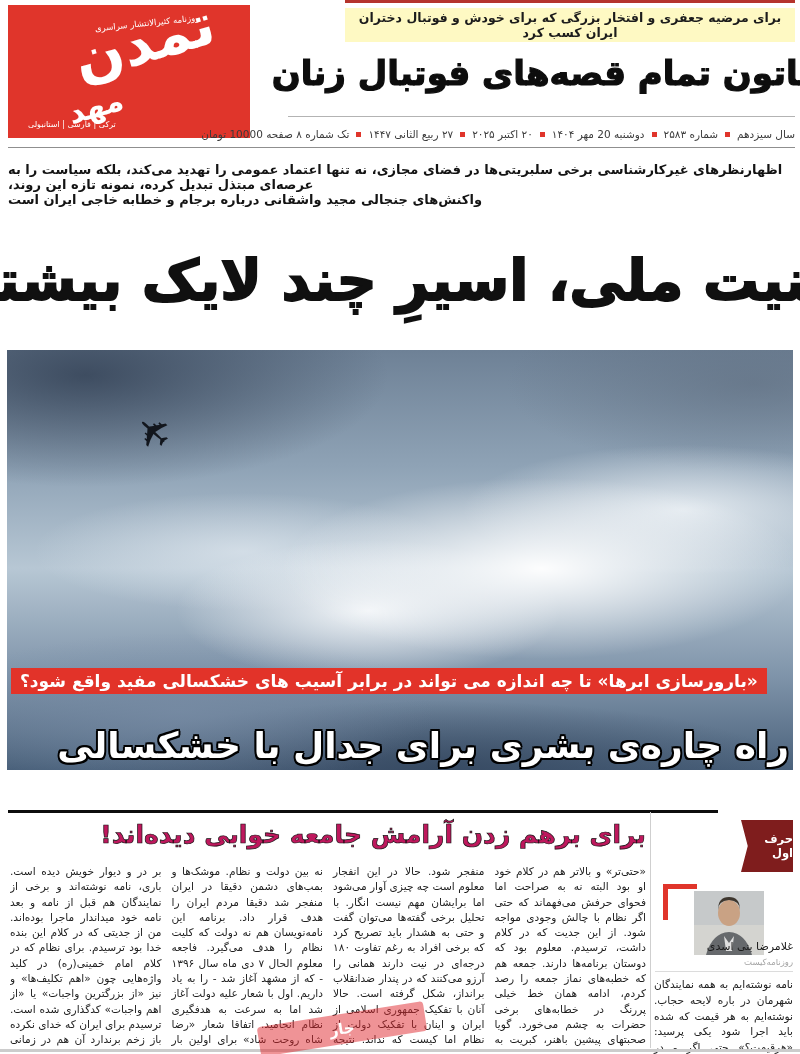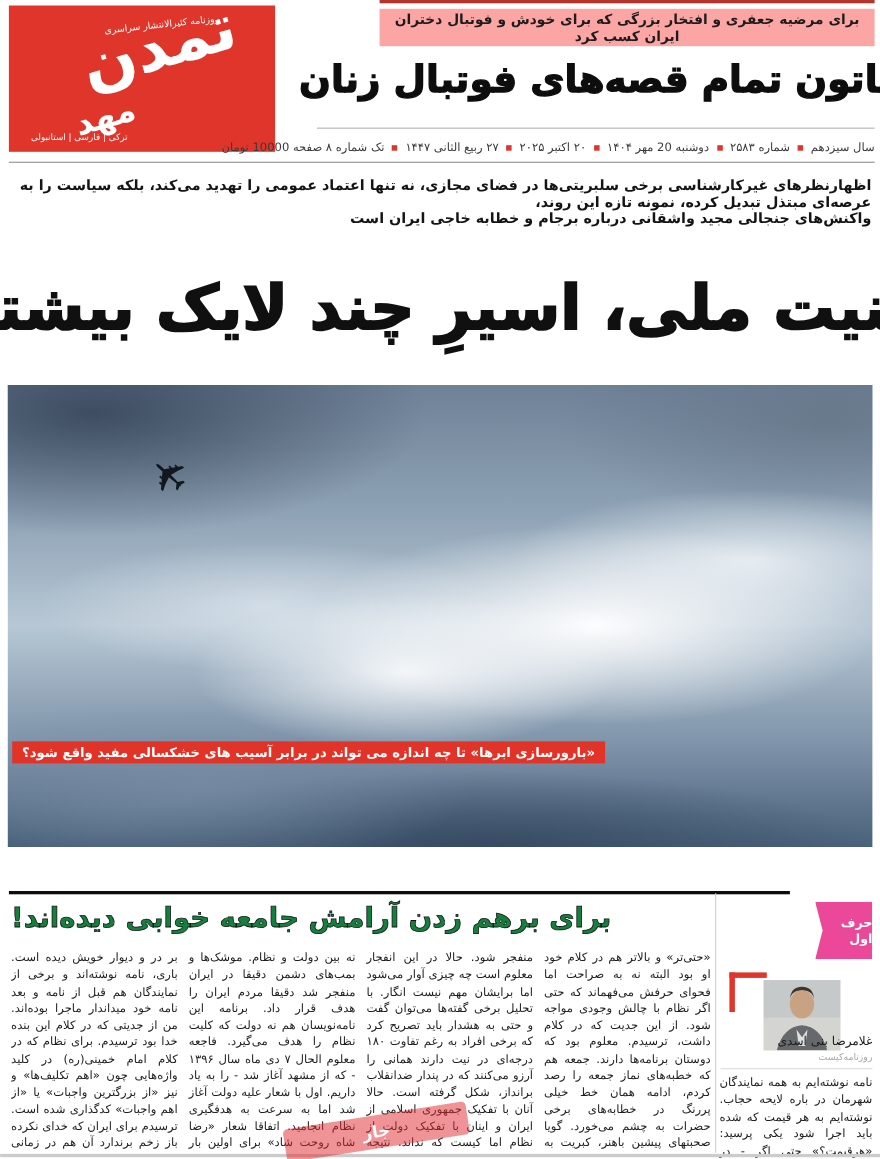--- a/index.html
+++ b/index.html
@@ -17,65 +17,65 @@
   
   .logo-box { left:8px; top:5px; width:242px; height:133px; background:#e0352b; }
   .logo-tagline { position:absolute; top:13px; right:28px; width:150px; color:#fff; font-size:8.5px; text-align:center; transform:rotate(-6deg); }
   .logo-script-main { position:absolute; top:8px; right:34px; color:#fff; font-size:58px; font-weight:bold; transform:rotate(-16deg); line-height:1; }
   .logo-script-sub { position:absolute; bottom:16px; left:60px; color:#fff; font-size:30px; font-weight:bold; transform:rotate(-16deg); line-height:1; }
   .logo-langs { position:absolute; bottom:9px; left:20px; color:#fff; font-size:8px; }
 
   
   .kicker-rule { left:345px; top:0; width:450px; height:3px; background:#b5342c; }
   .kicker-row { left:345px; top:8px; width:450px; text-align:center; }
-  .kicker-row span { display:inline-block; background:#fca5a5; color:#1c1c1c; font-size:12.5px; font-weight:bold; padding:2px 10px; }
+  .kicker-row span { display:inline-block; background:#fef9c3; color:#1c1c1c; font-size:12.5px; font-weight:bold; padding:2px 10px; }
   .khatun { left:300px; top:34px; width:495px; height:78px; display:flex; align-items:center; justify-content:center;
             font-size:34px; font-weight:bold; color:#0d0d0d; white-space:nowrap; -webkit-text-stroke:1.2px #0d0d0d; }
 
   .rule-above-date { left:288px; top:116px; width:507px; height:1px; background:#b3b3b3; }
   .dateline { left:288px; top:124px; width:507px; height:20px; display:flex; align-items:center; gap:7px; font-size:10.5px; color:#3a3a3a; justify-content:flex-start; white-space:nowrap; }
   .dateline .sq { width:5px; height:5px; background:#e0352b; display:inline-block; flex:none; }
   .rule-full { left:8px; top:147px; width:787px; height:1px; background:#8f8f8f; }
 
   
-  .lead-line { left:8px; width:784px; text-align:right; font-size:13px; font-weight:bold; color:#141414; }
+  .lead-line { left:8px; width:784px; text-align:left; font-size:13px; font-weight:bold; color:#141414; }
   .lead-1 { top:162px; }
   .lead-2 { top:192px; }
   .giant-headline { left:0; top:224px; width:800px; height:112px; display:flex; align-items:center; justify-content:center;
                     font-size:56px; font-weight:bold; color:#101010; white-space:nowrap; -webkit-text-stroke:1.8px #101010; }
 
   
   .photo { left:7px; top:350px; width:786px; height:420px; overflow:hidden;
     background:
       radial-gradient(ellipse 46% 30% at 68% 52%, rgba(255,255,255,0.97), rgba(255,255,255,0) 72%),
       radial-gradient(ellipse 35% 24% at 46% 62%, rgba(248,250,252,0.92), rgba(255,255,255,0) 70%),
       radial-gradient(ellipse 40% 22% at 86% 38%, rgba(238,243,247,0.85), rgba(255,255,255,0) 70%),
       radial-gradient(ellipse 38% 20% at 30% 48%, rgba(225,233,240,0.7), rgba(255,255,255,0) 70%),
       radial-gradient(ellipse 45% 26% at 22% 86%, rgba(120,140,165,0.75), rgba(0,0,0,0) 72%),
       radial-gradient(ellipse 55% 38% at 10% 6%, rgba(52,66,86,0.85), rgba(0,0,0,0) 70%),
       radial-gradient(ellipse 45% 30% at 95% 8%, rgba(95,110,128,0.6), rgba(0,0,0,0) 70%),
       radial-gradient(ellipse 60% 22% at 55% 100%, rgba(50,68,92,0.8), rgba(0,0,0,0) 75%),
       linear-gradient(180deg,#6e8196 0%, #8fa3b6 28%, #b7c7d4 52%, #7e93a9 78%, #4a617b 100%);
   }
   .plane { position:absolute; left:128px; top:62px; font-size:42px; color:#12161d;
            transform:scaleX(-1) rotate(-42deg); line-height:1; }
-  .photo-caption { position:absolute; left:4px; bottom:76px; background:#e23329; color:#fff; font-size:12px; font-weight:bold; padding:3px 9px; }
+  .photo-caption { position:absolute; left:4px; bottom:76px; background:#e23329; color:#fff; font-size:17px; font-weight:bold; padding:3px 9px; }
   .photo-headline { position:absolute; left:170px; bottom:4px; width:612px; text-align:center; font-size:36px; font-weight:bold; color:#fff; white-space:nowrap;
     text-shadow: 2px 0 0 #000, -2px 0 0 #000, 0 2px 0 #000, 0 -2px 0 #000,
                  1.6px 1.6px 0 #000, -1.6px -1.6px 0 #000, 1.6px -1.6px 0 #000, -1.6px 1.6px 0 #000; }
 
   
   .article-toprule { left:8px; top:810px; width:710px; height:3px; background:#0d0d0d; }
   .col-sep { left:650px; top:812px; width:1px; height:236px; background:#cfcfcf; }
-  .article-headline { left:10px; top:820px; width:636px; text-align:left; font-size:25px; font-weight:bold; color:#15803d; -webkit-text-stroke:0.7px #101010; }
+  .article-headline { left:10px; top:820px; width:636px; text-align:right; font-size:25px; font-weight:bold; color:#be185d; -webkit-text-stroke:0.7px #101010; }
   .columns { left:10px; top:864px; width:636px; height:184px; display:flex; gap:10px; overflow:hidden; }
   .columns .col { flex:1 1 0; font-size:10.6px; line-height:15.3px; text-align:justify; color:#1e1e1e; }
 
   
-  .tag-box { left:741px; top:820px; width:52px; height:52px; background:#ec4899; color:#fff;
+  .tag-box { left:741px; top:820px; width:52px; height:52px; background:#7f1d1d; color:#fff;
              display:flex; align-items:center; justify-content:center; font-size:11.5px; font-weight:bold;
              clip-path:polygon(100% 0, 100% 100%, 0 100%, 13% 50%, 0 0); }
   .portrait { left:694px; top:891px; width:70px; height:64px; overflow:hidden; background:#d9d9d7; }
   .corner-h { left:663px; top:884px; width:34px; height:5px; background:#e0352b; }
   .corner-v { left:663px; top:884px; width:5px; height:36px; background:#e0352b; }
   .author-name { left:655px; top:940px; width:138px; text-align:left; font-size:11px; font-weight:normal; color:#1a1a1a; direction:rtl; }
   .author-name { text-align:right; }
   .author-role { left:655px; top:957px; width:138px; text-align:right; font-size:8.5px; color:#a5a5a5; }
   .author-rule { left:655px; top:971px; width:138px; height:1px; background:#dcdcdc; }
   .opinion-text { left:654px; top:977px; width:139px; font-size:10.6px; line-height:15.8px; text-align:justify; color:#222; }
@@ -119,20 +119,21 @@
 </div>
 <div class="abs rule-full"></div>
 
 <div class="abs lead-line lead-1">اظهارنظرهای غیرکارشناسی برخی سلبریتی‌ها در فضای مجازی، نه تنها اعتماد عمومی را تهدید می‌کند، بلکه سیاست را به عرصه‌ای مبتذل تبدیل کرده، نمونه تازه این روند،</div>
 <div class="abs lead-line lead-2">واکنش‌های جنجالی مجید واشقانی درباره برجام و خطابه خاجی ایران است</div>
 <div class="abs giant-headline">امنیت ملی، اسیرِ چند لایک بیشتر!</div>
 
 <div class="abs photo">
   <div class="plane">✈</div>
   <div class="photo-caption">«بارورسازی ابرها» تا چه اندازه می تواند در برابر آسیب های خشکسالی مفید واقع شود؟</div>
+  <div class="photo-headline">راه چاره‌ی بشری برای جدال با خشکسالی</div>
 </div>
 
 <div class="abs article-toprule"></div>
 <div class="abs col-sep"></div>
 <div class="abs article-headline">برای برهم زدن آرامش جامعه خوابی دیده‌اند!</div>
 <div class="abs columns">
   <div class="col">«حتی‌تر» و بالاتر هم در کلام خود او بود البته نه به صراحت اما فحوای حرفش می‌فهماند که حتی اگر نظام با چالش وجودی مواجه شود. از این جدیت که در کلام داشت، ترسیدم. معلوم بود که دوستان برنامه‌ها دارند. جمعه هم که خطبه‌های نماز جمعه را رصد کردم، ادامه همان خط خیلی پررنگ در خطابه‌های برخی حضرات به چشم می‌خورد. گویا صحبتهای پیشین باهنر، کبریت به بشکه باروت درهم فشرده‌ای کشیده است که هر آن ممکن است</div>
   <div class="col">منفجر شود. حالا در این انفجار معلوم است چه چیزی آوار می‌شود اما برایشان مهم نیست انگار. با تحلیل برخی گفته‌ها می‌توان گفت و حتی به هشدار باید تصریح کرد که برخی افراد به رغم تفاوت ۱۸۰ درجه‌ای در نیت دارند همانی را آرزو می‌کنند که در پندار ضدانقلاب برانداز، شکل گرفته است. حالا آنان با تفکیک جمهوری اسلامی از ایران و اینان با تفکیک دولت از نظام اما کیست که نداند. نتیجه یکی است نه بین جمهوری اسلامی و ایران جداسازی می‌توان کرد و</div>
   <div class="col">نه بین دولت و نظام. موشک‌ها و بمب‌های دشمن دقیقا در ایران منفجر شد دقیقا مردم ایران را هدف قرار داد. برنامه این نامه‌نویسان هم نه دولت که کلیت نظام را هدف می‌گیرد. فاجعه معلوم الحال ۷ دی ماه سال ۱۳۹۶ - که از مشهد آغاز شد - را به یاد داریم. اول با شعار علیه دولت آغاز شد اما به سرعت به هدفگیری نظام انجامید. اتفاقا شعار «رضا شاه روحت شاد» برای اولین بار در همین جریان فریاد شد آن هم در حوالی حرم و مسجد گوهرشاد که هر دوشان گلوله‌های پهلوی را</div>
   <div class="col">بر در و دیوار خویش دیده است. باری، نامه نوشته‌اند و برخی از نمایندگان هم قبل از نامه و بعد نامه خود میداندار ماجرا بوده‌اند. من از جدیتی که در کلام این بنده خدا بود ترسیدم. برای نظام که در کلام امام خمینی(ره) در کلید واژه‌هایی چون «اهم تکلیف‌ها» و نیز «از بزرگترین واجبات» یا «از اهم واجبات» کدگذاری شده است. ترسیدم برای ایران که خدای نکرده باز زخم برندارد آن هم در زمانی که زخم‌های دشمن و حسرت شهادت دانشمندان و سرداران ما هنوز تازه است.</div>

